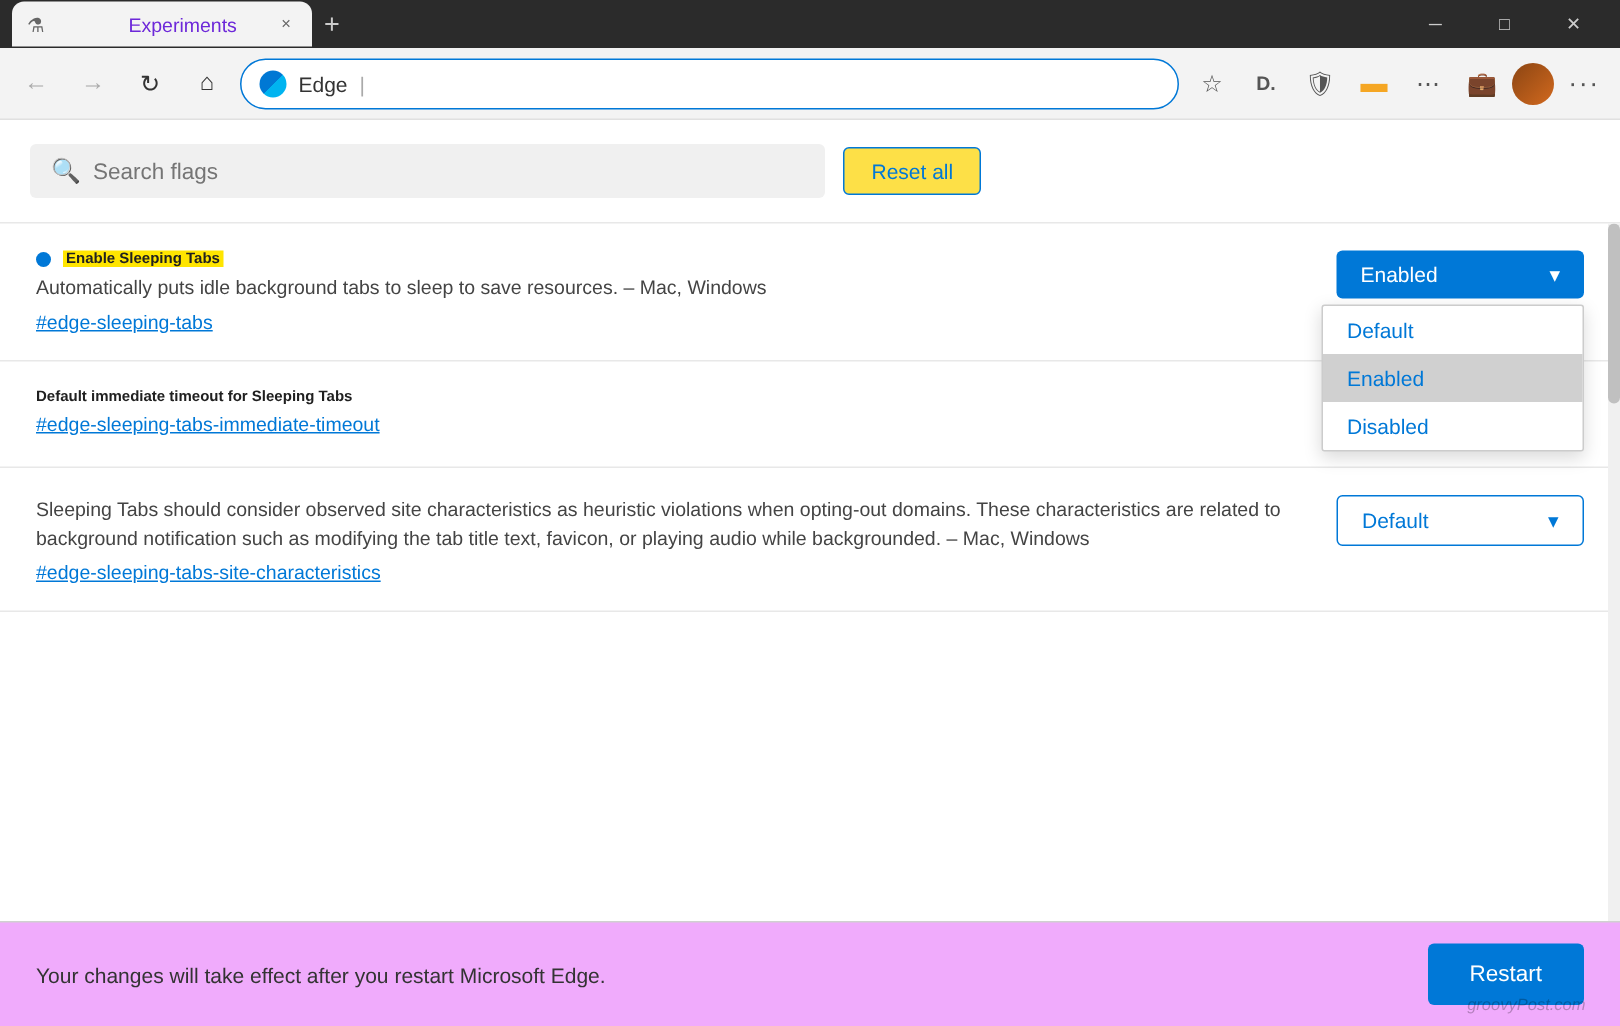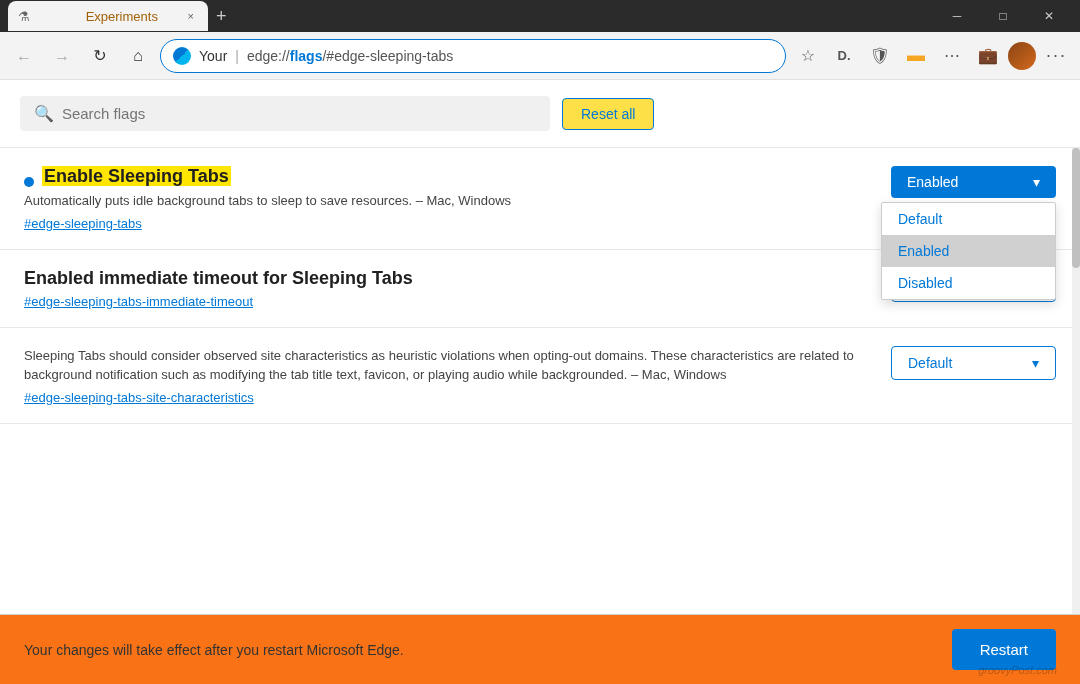--- a/index.html
+++ b/index.html
@@ -30,21 +30,21 @@
       gap: 8px;
       min-width: 200px;
       max-width: 240px;
     }
     .tab-icon {
       color: #666;
       font-size: 13px;
     }
     .tab-label {
       font-size: 13px;
-      color: #a16207;
+      color: #6d28d9;
       flex: 1;
       padding-left: 48px;
     }
     .tab-close {
       color: #666;
       font-size: 11px;
       cursor: pointer;
       padding: 2px 4px;
       border-radius: 3px;
     }
@@ -211,25 +211,25 @@
       padding: 18px 24px;
       border-bottom: 1px solid #e8e8e8;
       display: flex;
       align-items: flex-start;
       justify-content: space-between;
       gap: 20px;
     }
     .flag-info { flex: 1; }
     .flag-title {
       font-weight: 600;
-      font-size: 18px;
+      font-size: 10px;
       color: #202020;
       margin-bottom: 4px;
       display: flex;
-      align-items: flex-end;
+      align-items: center;
       gap: 8px;
     }
     .flag-dot {
       width: 10px;
       height: 10px;
       border-radius: 50%;
       background: #0078d7;
       flex-shrink: 0;
     }
     .flag-highlight {
@@ -295,21 +295,21 @@
       font-size: 14px;
       color: #0078d7;
     }
     .dropdown-menu-item.selected {
       background: #d0d0d0;
       color: #0078d7;
     }
 
     
     .footer-bar {
-      background: #f97316;
+      background: #f0abfc;
       border-top: 1px solid #d0d0d0;
       padding: 14px 24px;
       display: flex;
       align-items: center;
       justify-content: space-between;
     }
     .footer-text {
       font-size: 14px;
       color: #333;
     }
@@ -360,25 +360,22 @@
     <span>→</span>
   </div>
   <div class="nav-btn">
     <span>↻</span>
   </div>
   <div class="nav-btn">
     <span>⌂</span>
   </div>
   <div class="address-bar">
     <div class="edge-icon"></div>
-    <span style="color:#333; font-weight:500;">Your</span>
+    <span style="color:#333; font-weight:500;">Edge</span>
     <span style="color:#aaa;">|</span>
-    <span style="color:#555; font-size:14px;">
-      edge://<span style="color:#0078d7; font-weight:600;">flags</span>/#edge-sleeping-tabs
-    </span>
   </div>
   <div class="nav-icons">
     <div class="nav-icon-btn">☆</div>
     <div class="nav-icon-btn" style="font-size:13px; font-weight:bold; color:#555;">D.</div>
     <div class="nav-icon-btn">🛡</div>
     <div class="nav-icon-btn" style="color:#f5a623; font-size:18px;">▬</div>
     <div class="nav-icon-btn">⋯</div>
     <div class="nav-icon-btn">💼</div>
     <div class="profile-avatar"></div>
     <div class="nav-icon-btn" style="font-size:18px; letter-spacing:1px;">···</div>
@@ -420,21 +417,21 @@
           <div class="dropdown-menu-item">Default</div>
           <div class="dropdown-menu-item selected">Enabled</div>
           <div class="dropdown-menu-item">Disabled</div>
         </div>
       </div>
     </div>
 
     <div class="flag-item">
       <div class="flag-info">
         <div class="flag-title">
-          <span>Enabled immediate timeout for Sleeping Tabs</span>
+          <span>Default immediate timeout for Sleeping Tabs</span>
         </div>
         <a class="flag-link">#edge-sleeping-tabs-immediate-timeout</a>
       </div>
       <div class="flag-control">
         <button class="dropdown-btn default">
           <span>Default</span>
           <span>▾</span>
         </button>
       </div>
     </div>

